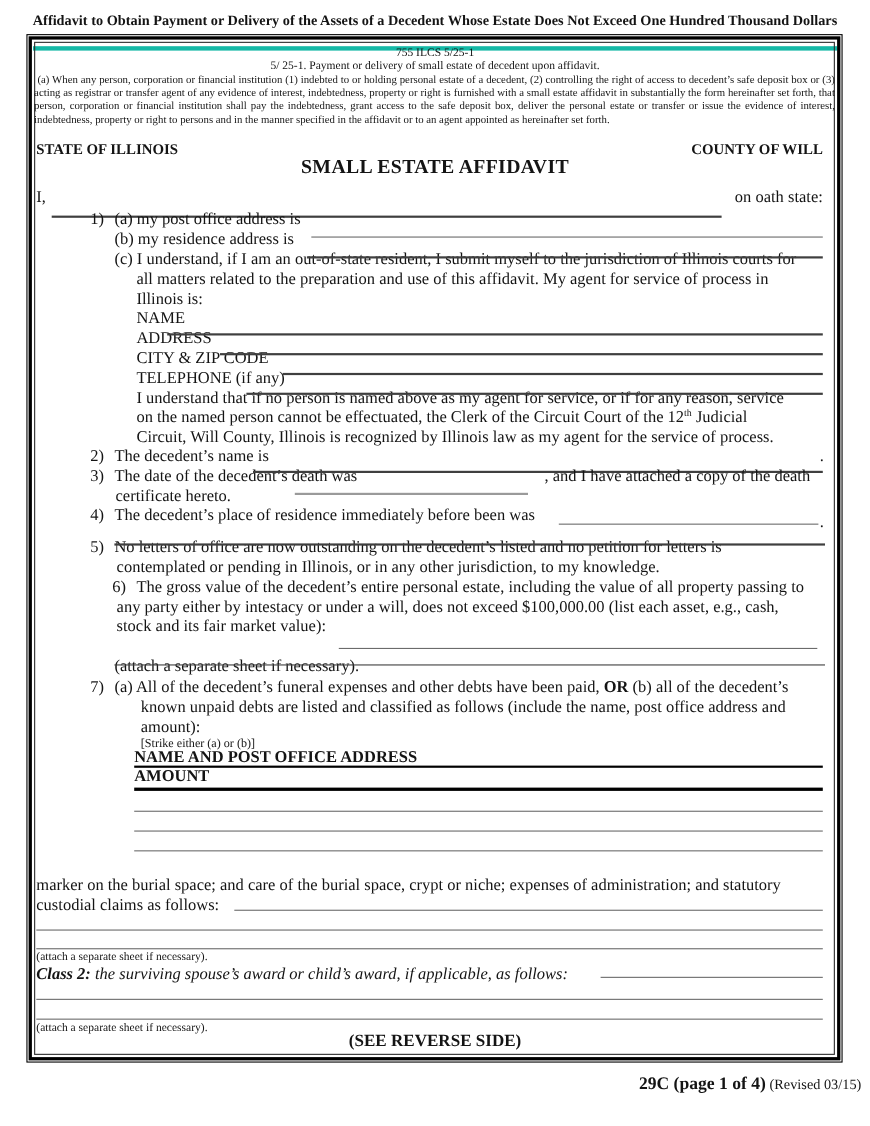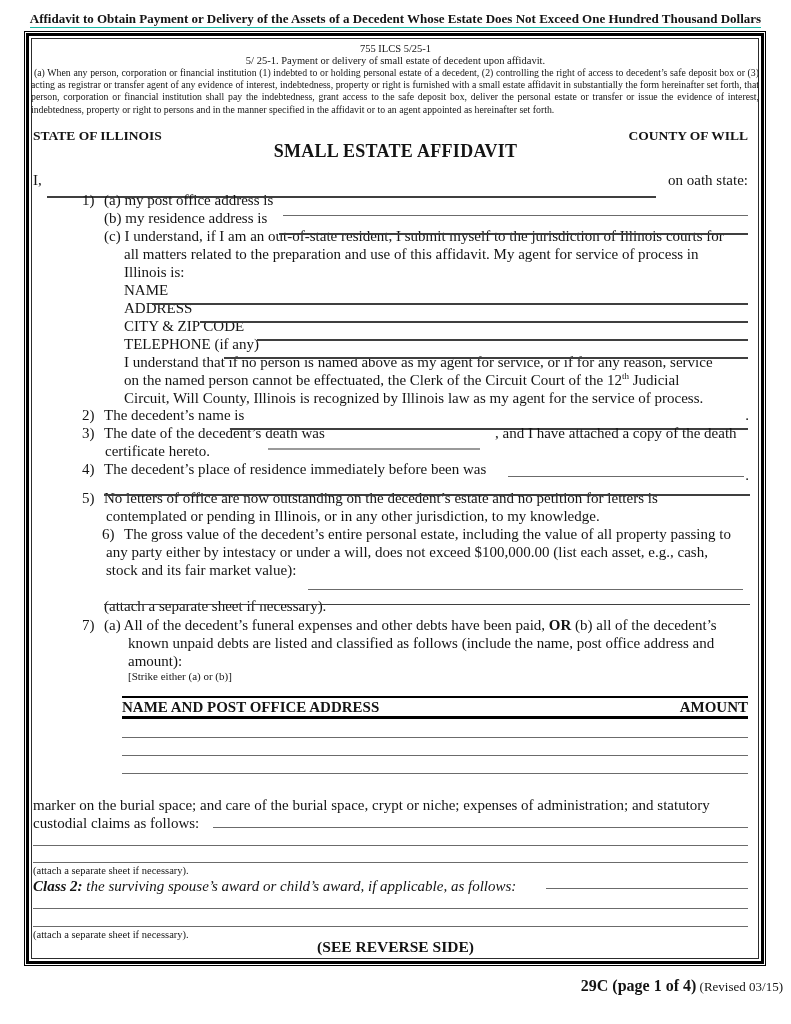--- a/index.html
+++ b/index.html
@@ -15,21 +15,21 @@
   .small{font-size:10.5px;line-height:12px;}
   .tiny{font-size:11px;line-height:12px;}
   .num{display:inline-block;width:22px;}
   .ln{position:absolute;background:#555;height:1px;}
   .dk{background:#3f3f3f;height:2px;}
   .md{background:#6b6b6b;height:1px;}
   .gy{background:#9a9a9a;height:2px;}
   .bk{background:#000;}
   sup{font-size:9px;line-height:0;vertical-align:super;}
   .frame{position:absolute;box-sizing:border-box;}
-  .title-underline{border-bottom:1px solid #14b8a6;padding-bottom:1px;margin-top:45px;}
+  .title-underline{border-bottom:4px solid #14b8a6;padding-bottom:16px;margin-top:45px;}
   .thead-row{position:absolute;display:flex;justify-content:space-between;font-weight:bold;font-size:15px;line-height:17px;}
 </style>
 </head>
 <body>
 
 <div class="page">
 
   <div class="t ctr b" style="top:10px;font-size:13px;"><span class="title-underline">Affidavit to Obtain Payment or Delivery of the Assets of a Decedent Whose Estate Does Not Exceed One Hundred Thousand Dollars</span></div>
 
   <div class="frame" style="left:24px;top:31px;width:742px;height:935px;border:1px solid #000;">
@@ -76,38 +76,38 @@
   <div class="t" style="top:424px;left:82px;"><span class="num">3)</span><span>The date of the decedent’s death was</span></div>
   <div class="ln dk" style="left:230px;top:428px;width:518px;height:1.5px;"></div>
   <div class="t" style="top:424px;left:495px;">, and I have attached a copy of the death</div>
   <div class="t" style="top:442px;left:105px;">certificate hereto.</div>
   <div class="ln gy" style="left:268px;top:448px;width:212px;"></div>
 
   <div class="t" style="top:460px;left:82px;"><span class="num">4)</span><span>The decedent’s place of residence immediately before been was</span></div>
   <div class="ln md" style="left:508px;top:476px;width:236px;"></div>
   <div class="t" style="top:466px;right:42px;">.</div>
 
-  <div class="t" style="top:489px;left:82px;"><span class="num">5)</span><span>No letters of office are now outstanding on the decedent’s estate and no petition for letters is</span></div>
+  <div class="t" style="top:489px;left:82px;"><span class="num">5)</span><span>No letters of office are now outstanding on the decedent’s listed and no petition for letters is</span></div>
   <div class="ln dk" style="left:104px;top:494px;width:646px;height:1.5px;"></div>
   <div class="t" style="top:507px;left:106px;">contemplated or pending in Illinois, or in any other jurisdiction, to my knowledge.</div>
 
   <div class="t" style="top:525px;left:82px;margin-left:20px;"><span class="num">6)</span><span>The gross value of the decedent’s entire personal estate, including the value of all property passing to</span></div>
   <div class="t" style="top:543px;left:106px;">any party either by intestacy or under a will, does not exceed $100,000.00 (list each asset, e.g., cash,</div>
   <div class="t" style="top:561px;left:106px;">stock and its fair market value):</div>
   <div class="ln md" style="left:308px;top:589px;width:435px;"></div>
   <div class="t" style="top:597px;left:104px;">(attach a separate sheet if necessary).</div>
   <div class="ln dk" style="left:104px;top:604px;width:646px;height:1.3px;"></div>
 
   <div class="t" style="top:616px;left:82px;"><span class="num">7)</span><span>(a) All of the decedent’s funeral expenses and other debts have been paid, </span><span class="b">OR</span><span> (b) all of the decedent’s</span></div>
   <div class="t" style="top:634px;left:128px;">known unpaid debts are listed and classified as follows (include the name, post office address and</div>
   <div class="t" style="top:652px;left:128px;">amount):</div>
   <div class="t tiny" style="top:670px;left:128px;">[Strike either (a) or (b)]</div>
 
   <div class="ln bk" style="left:122px;top:696px;width:626px;height:1.5px;"></div>
-  <div class="thead-row" style="top:699px;left:122px;width:626px;">
+  <div class="thead-row" style="top:681px;left:122px;width:626px;flex-direction:column;">
     <span>NAME AND POST OFFICE ADDRESS</span>
     <span>AMOUNT</span>
   </div>
   <div class="ln bk" style="left:122px;top:716px;width:626px;height:3px;"></div>
   <div class="ln md" style="left:122px;top:737px;width:626px;height:1.3px;"></div>
   <div class="ln md" style="left:122px;top:755px;width:626px;height:1.3px;"></div>
   <div class="ln md" style="left:122px;top:773px;width:626px;height:1.3px;"></div>
 
   <div class="t" style="top:796px;left:33px;">marker on the burial space; and care of the burial space, crypt or niche; expenses of administration; and statutory</div>
   <div class="t" style="top:814px;left:33px;">custodial claims as follows:</div>

